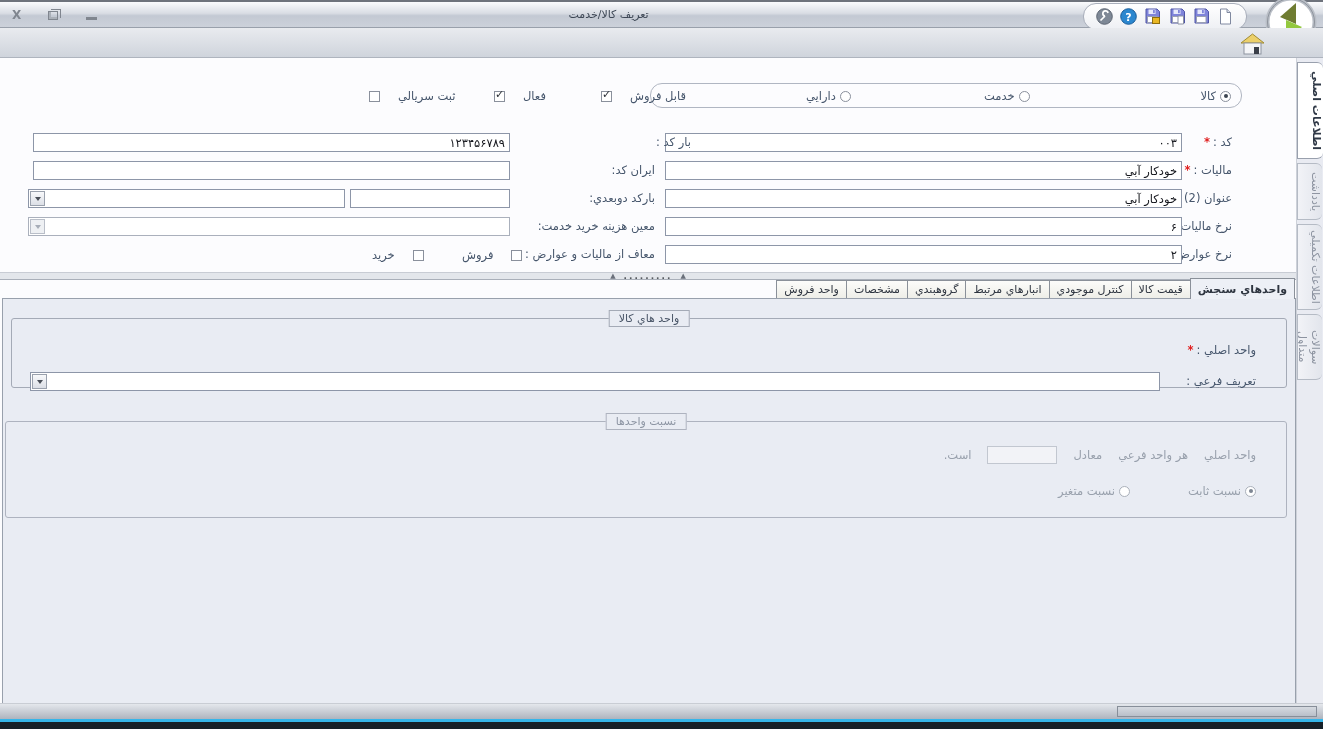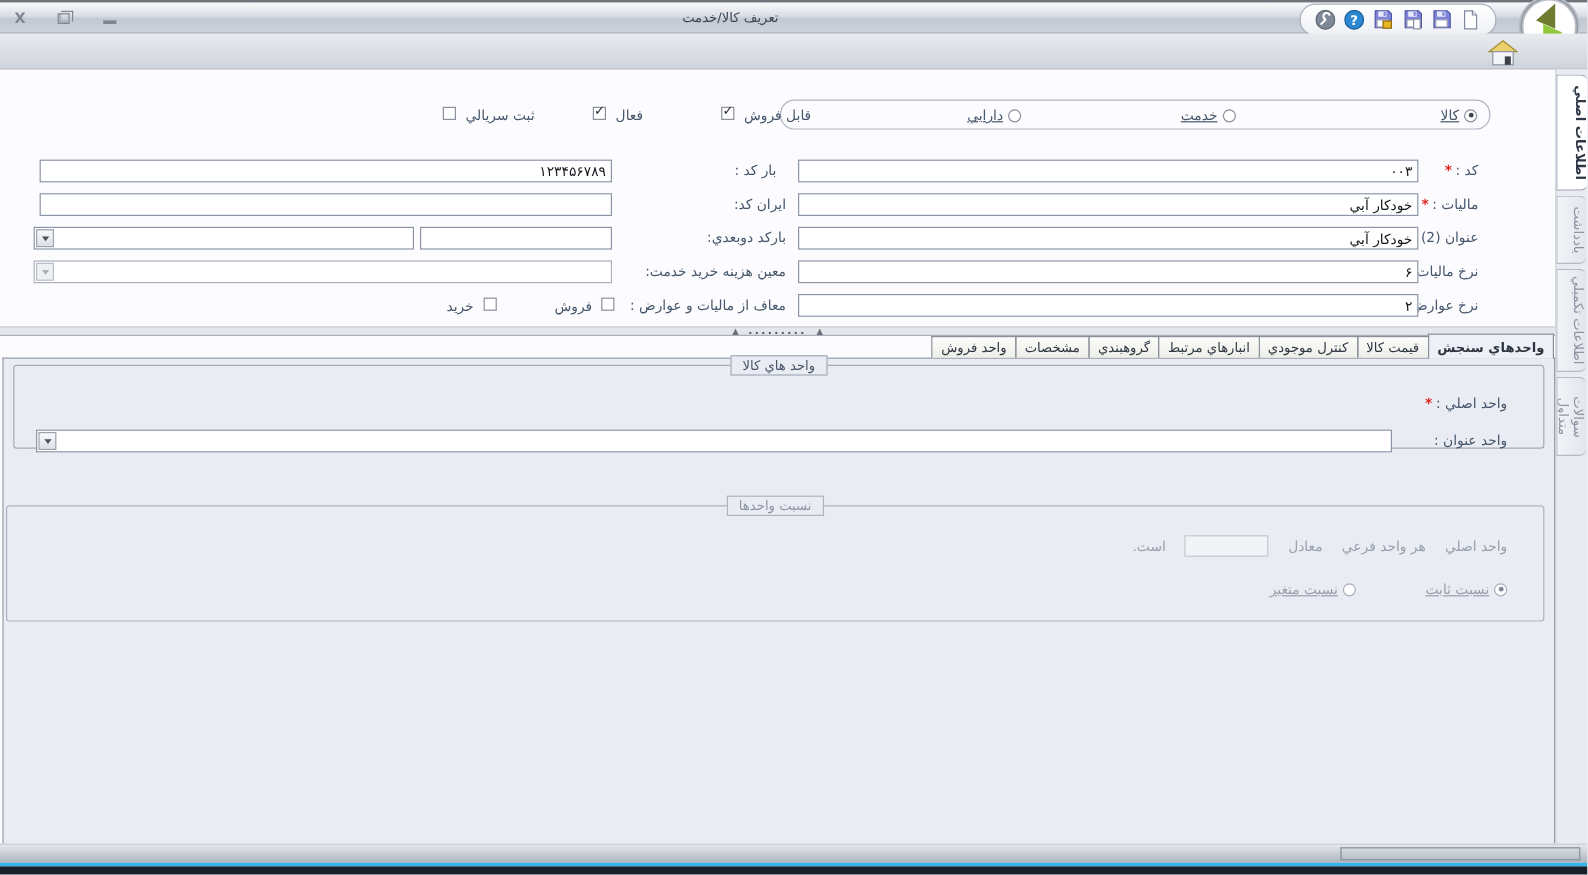--- a/index.html
+++ b/index.html
@@ -44,31 +44,31 @@
   .tb { position:absolute; height:19px; background:#fff; border:1px solid #8d96a8; direction:rtl;
     text-align:right; padding:0 4px; font:11.5px "DejaVu Sans",sans-serif; color:#14161c; line-height:17px; }
   .dd-btn { position:absolute; left:1px; top:1px; bottom:1px; width:15px;
     background:linear-gradient(#f8f9fb,#dcdfe6); border:1px solid #9aa1ad; display:flex; align-items:center; justify-content:center; cursor:pointer; }
   .dd-btn:after { content:""; width:0; height:0; border:3.5px solid transparent; border-top:4.5px solid #4a4f58; margin-top:4px; }
   .dd-btn.dim { background:#eef0f3; border-color:#b9bec8; }
   .dd-btn.dim:after { border-top-color:#a7adb8; }
 
   .groupbox-round { position:absolute; border:1px solid #b0b6c2; border-radius:12px; }
 
-  .chk-item { position:absolute; display:flex; gap:8px; direction:ltr; cursor:pointer; }
+  .chk-item { position:absolute; display:flex; align-items:center; gap:18px; direction:ltr; cursor:pointer; }
   .chk-box { width:11px; height:11px; background:#fff; border:1px solid #8a909c; position:relative; flex:0 0 auto; }
   .chk-box .mark { position:absolute; left:0px; top:-4px; font-size:11px; color:#2b2f36; visibility:hidden; }
   .chk-item.on .chk-box .mark { visibility:visible; }
   .chk-lbl { direction:rtl; color:#46566c; white-space:nowrap; }
 
   .radio-item { position:absolute; display:flex; align-items:center; gap:4px; direction:ltr; cursor:pointer; }
   .radio-circ { width:11px; height:11px; border-radius:50%; background:#fff; border:1px solid #8a909c; position:relative; flex:0 0 auto; }
   .radio-circ .dot { position:absolute; left:2.5px; top:2.5px; width:4px; height:4px; border-radius:50%; background:#3c4450; display:none; }
   .radio-item.on .radio-circ .dot { display:block; }
-  .radio-lbl { direction:rtl; color:#46566c; white-space:nowrap;text-decoration:underline; }
+  .radio-lbl { direction:rtl; color:#46566c; white-space:nowrap; }
 
   
   .splitter { position:absolute; left:0; right:27px; top:214px; height:8px; background:#e3e6eb;
     border-top:1px solid #c8ccd4; border-bottom:1px solid #a9afb9; display:flex; align-items:center; justify-content:center; gap:8px; cursor:row-resize; }
   .splitter .arrow { font-size:7px; color:#6a707b; line-height:6px; }
   .splitter .dots { letter-spacing:2px; color:#55595f; font-size:9px; line-height:5px; font-weight:bold; }
 
   
   .tabs-row { position:absolute; top:221px; right:28px; height:19px; display:flex; direction:rtl; align-items:flex-end; z-index:3; }
   .tab { height:18px; padding:2px 7px 0; background:linear-gradient(#fcfcfa,#eeeee8); border:1px solid #8a9099;
@@ -228,21 +228,21 @@
 
     <div class="field-label" style="right:91px; top:133px;"><span>عنوان (2) :</span><span class="req">*</span></div>
     <input class="tb" style="left: 665px; top: 131px; width: 517px;" value="خودكار آبي">
 
     <div class="field-label" style="right:91px; top:161px;">نرخ ماليات:</div>
     <input class="tb" style="left: 665px; top: 159px; width: 517px;" value="۶">
 
     <div class="field-label" style="right:91px; top:189px;">نرخ عوارض:</div>
     <input class="tb" style="left: 665px; top: 187px; width: 517px;" value="۲">
 
-    <div class="field-label" style="right:676px; top:77px;text-align:right;">بار كد :</div>
+    <div class="field-label" style="right:632px; top:77px;text-align:right;">بار كد :</div>
     <input class="tb" style="left: 33px; top: 75px; width: 477px;" value="۱۲۳۴۵۶۷۸۹">
 
     <div class="field-label" style="right:668px; top:105px;">ايران كد:</div>
     <input class="tb" style="left: 33px; top: 103px; width: 477px;" value="">
 
     <div class="field-label" style="right:668px; top:133px;">باركد دوبعدي:</div>
     <input class="tb" style="left: 350px; top: 131px; width: 160px;" value="">
     <div class="tb" style="left:28px; top:131px; width:317px;">
       <span class="dd-btn"></span>
     </div>
@@ -273,26 +273,26 @@
       <div class="tab">قيمت كالا</div>
       <div class="tab">كنترل موجودي</div>
       <div class="tab">انبارهاي مرتبط</div>
       <div class="tab">گروهبندي</div>
       <div class="tab">مشخصات</div>
       <div class="tab">واحد فروش</div>
     </div>
 
     <div class="tab-content">
 
-      <div class="gb" style="left:8px; right:8px; top:5px; height:70px;">
+      <div class="gb" style="left:8px; right:8px; top:19px; height:70px;">
         <div class="gb-legend">واحد هاي كالا</div>
 
         <div class="field-label" style="right:30px; top:24px;"><span>واحد اصلي :</span><span class="req">*</span></div>
 
-        <div class="field-label" style="right:30px; top:55px;">واحد عنوان :</div>
+        <div class="field-label" style="right:30px; top:55px;">تعريف فرعي :</div>
         <div class="tb" style="left:18px; top:53px; width:1130px;">
           <span></span>
           <span class="dd-btn"></span>
         </div>
       </div>
 
       <div class="gb dim" style="left:2px; right:8px; top:122px; height:97px;">
         <div class="gb-legend">نسبت واحدها</div>
 
         <div class="ratio-sentence">

